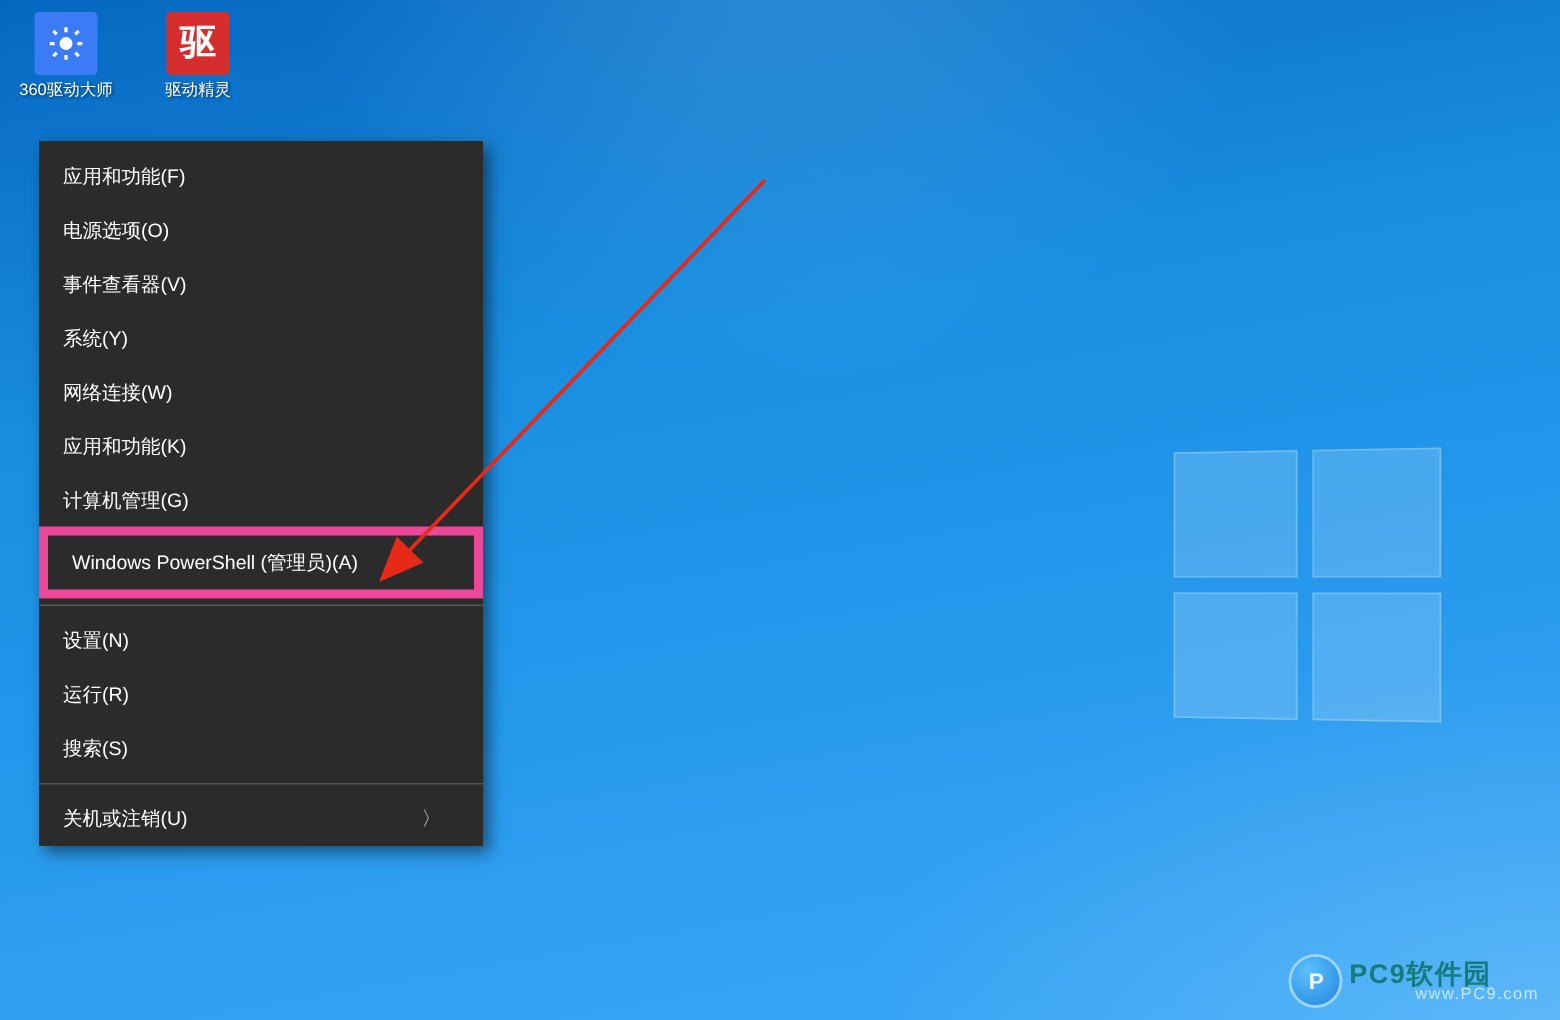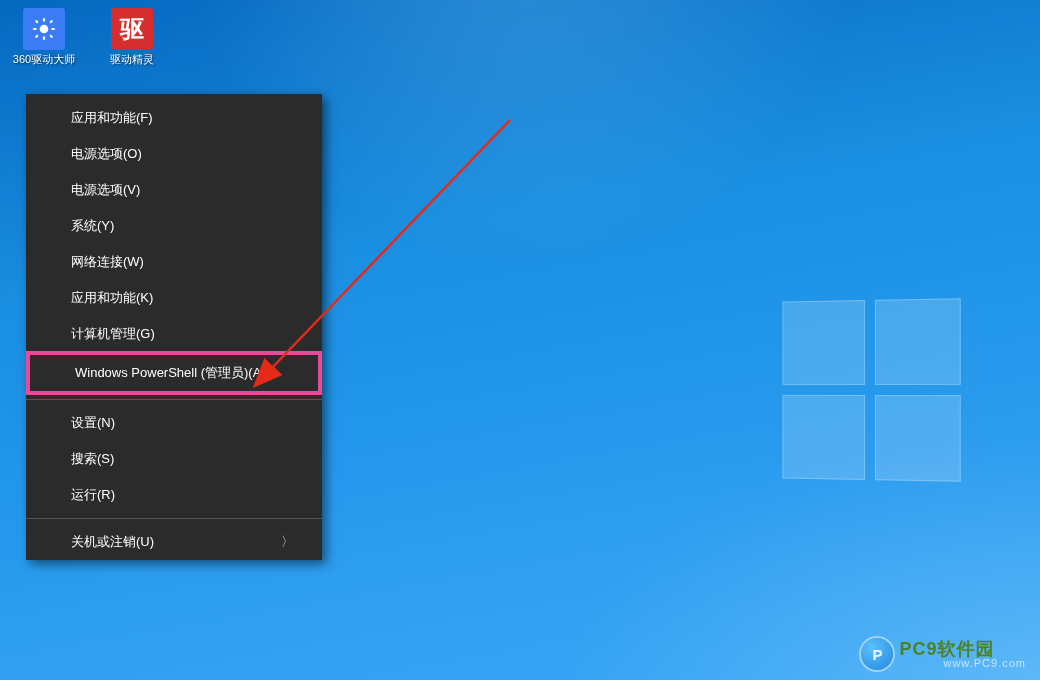--- a/index.html
+++ b/index.html
@@ -109,34 +109,34 @@
       left: 26px;
       top: 94px;
       width: 296px;
       background: #2b2b2b;
       color: #fff;
       padding: 6px 0 0 0;
       box-shadow: 4px 4px 10px rgba(0,0,0,0.5);
       font-size: 13px;
     }
     .menu-item {
-      padding: 9px 28px 9px 45px;
+      padding: 9px 28px 9px 16px;
       cursor: pointer;
       display: flex;
       justify-content: space-between;
       align-items: center;
       white-space: nowrap;
     }
     .menu-sep {
       height: 1px;
       background: #555;
       margin: 5px 0;
     }
     .highlighted {
-      border: 4px solid #ec4899;
+      border: 6px solid #ec4899;
       margin: -1px 0;
     }
     .chev {
       font-size: 13px;
       color: #ccc;
     }
     
     
     .arrow-svg {
       position: absolute;
@@ -167,21 +167,21 @@
       font-weight: bold;
       font-size: 15px;
       box-shadow: 0 0 0 2px rgba(255,255,255,0.5);
     }
     .watermark .txt {
       display: flex;
       flex-direction: column;
       line-height: 1;
     }
     .watermark .t1 {
-      color: #4d7c0f;
+      color: #0f766e;
       font-size: 18px;
       font-weight: bold;
       letter-spacing: 1px;
     }
     .watermark .t2 {
       color: #d0ecff;
       font-size: 11px;
       letter-spacing: 1px;
       margin-left: 44px;
     }
@@ -215,21 +215,21 @@
 </div>
 
 <div class="context-menu">
   <div class="menu-item">
       <span>应用和功能(F)</span>
     </div>
   <div class="menu-item">
       <span>电源选项(O)</span>
     </div>
   <div class="menu-item">
-      <span>电源选项(V)</span>
+      <span>事件查看器(V)</span>
     </div>
   <div class="menu-item">
       <span>系统(Y)</span>
     </div>
   <div class="menu-item">
       <span>网络连接(W)</span>
     </div>
   <div class="menu-item">
       <span>应用和功能(K)</span>
     </div>
@@ -237,24 +237,24 @@
       <span>计算机管理(G)</span>
     </div>
   <div class="menu-item highlighted">
       <span>Windows PowerShell (管理员)(A)</span>
     </div>
   <div class="menu-sep"></div>
   <div class="menu-item">
       <span>设置(N)</span>
     </div>
   <div class="menu-item">
+      <span>运行(R)</span>
+    </div>
+  <div class="menu-item">
       <span>搜索(S)</span>
-    </div>
-  <div class="menu-item">
-      <span>运行(R)</span>
     </div>
   <div class="menu-sep"></div>
   <div class="menu-item">
       <span>关机或注销(U)</span>
       <span class="chev">〉</span>
     </div>
 
 </div>
 
 <svg class="arrow-svg" width="280" height="300">

